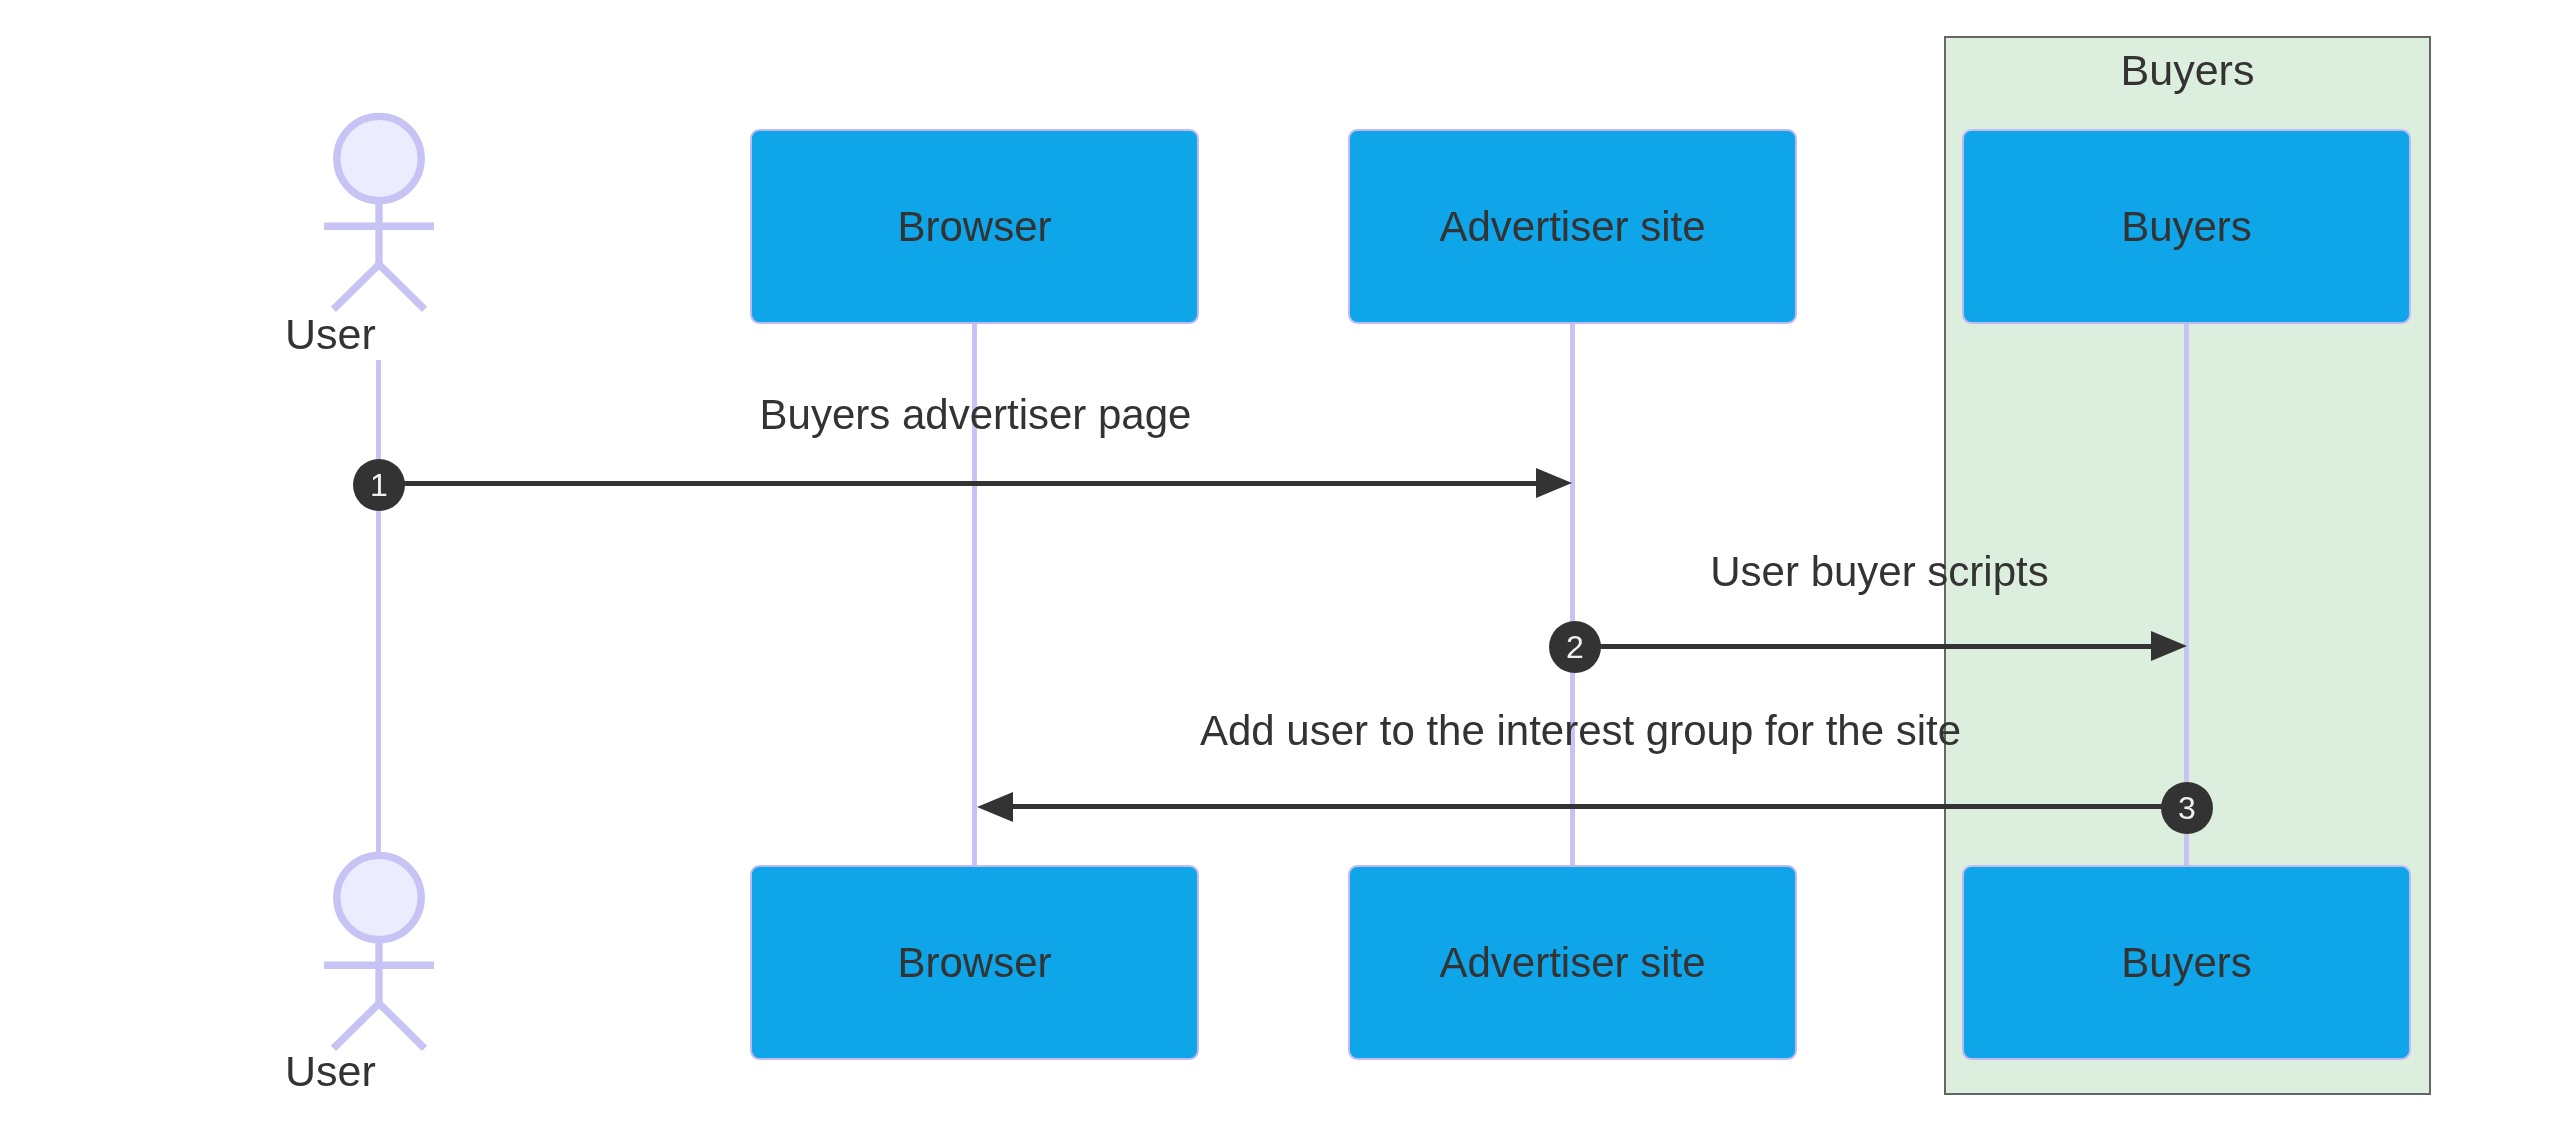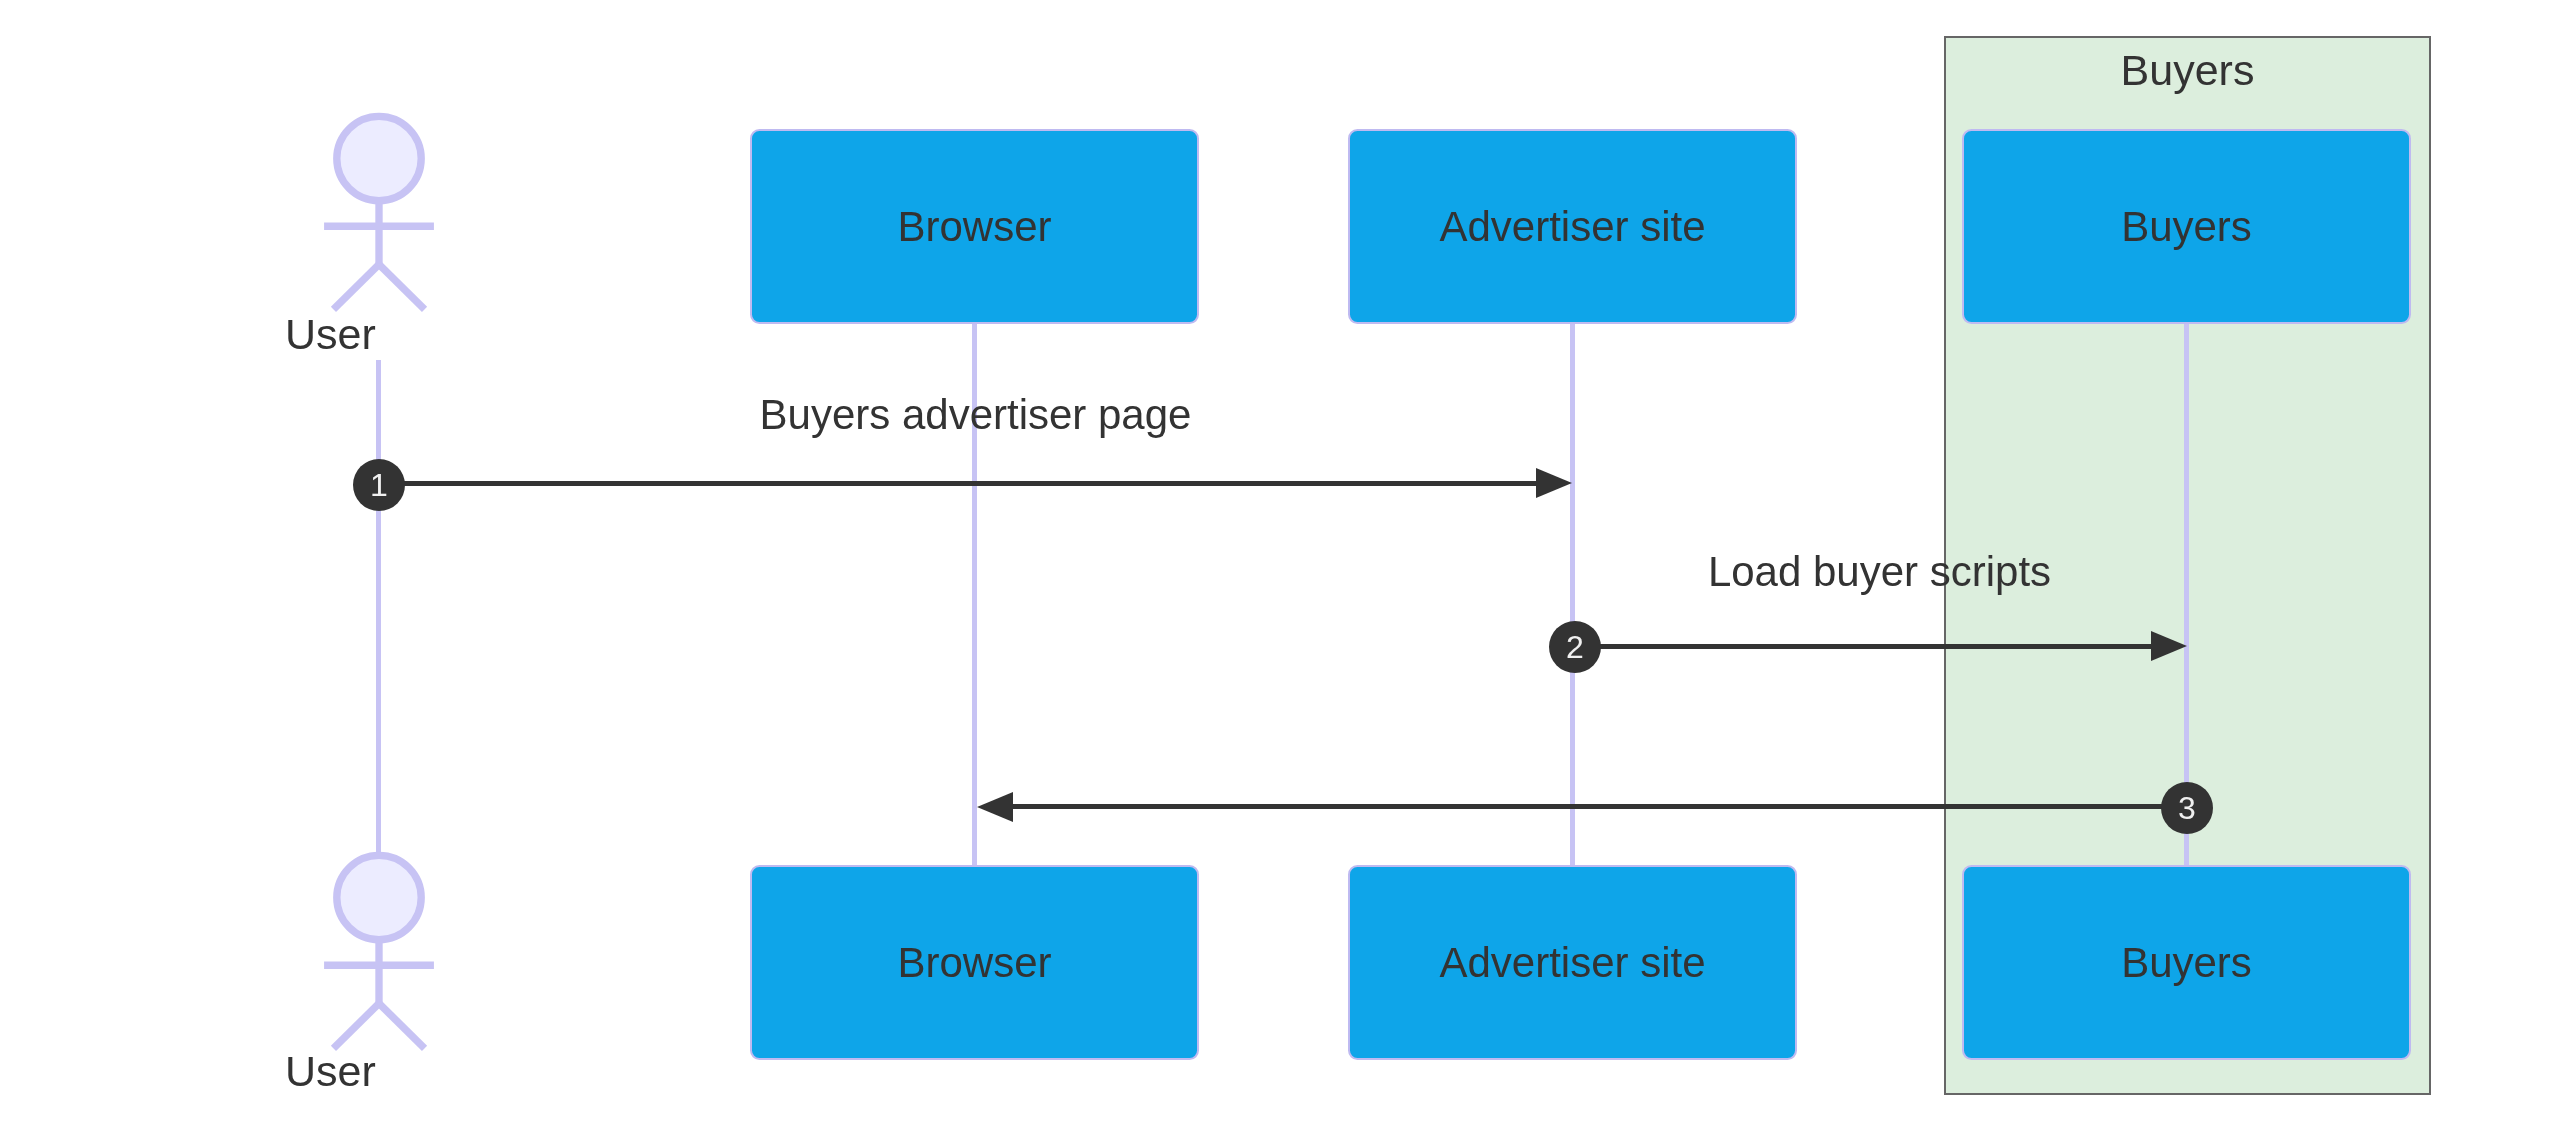--- a/index.html
+++ b/index.html
@@ -90,25 +90,26 @@
   </div>
   <div class="pbox row-top col-buyers">
     <span>Buyers</span>
   </div>
 
   <div class="msg-label lbl1">Buyers advertiser page</div>
   <div class="msg-line line1"></div>
   <div class="arrowhead arrow-right head1"></div>
   <div class="seq-badge badge1">1</div>
 
-  <div class="msg-label lbl2">Load buyer scripts</div>
+  <div class="msg-label lbl2">User buyer scripts</div>
   <div class="msg-line line2"></div>
   <div class="arrowhead arrow-right head2"></div>
   <div class="seq-badge badge2">2</div>
 
+  <div class="msg-label lbl3">Add user to the interest group for the site</div>
   <div class="msg-line line3"></div>
   <div class="arrowhead arrow-left head3"></div>
   <div class="seq-badge badge3">3</div>
 
   <div class="pbox row-bottom col-browser">
     <span>Browser</span>
   </div>
   <div class="pbox row-bottom col-advertiser">
     <span>Advertiser site</span>
   </div>

